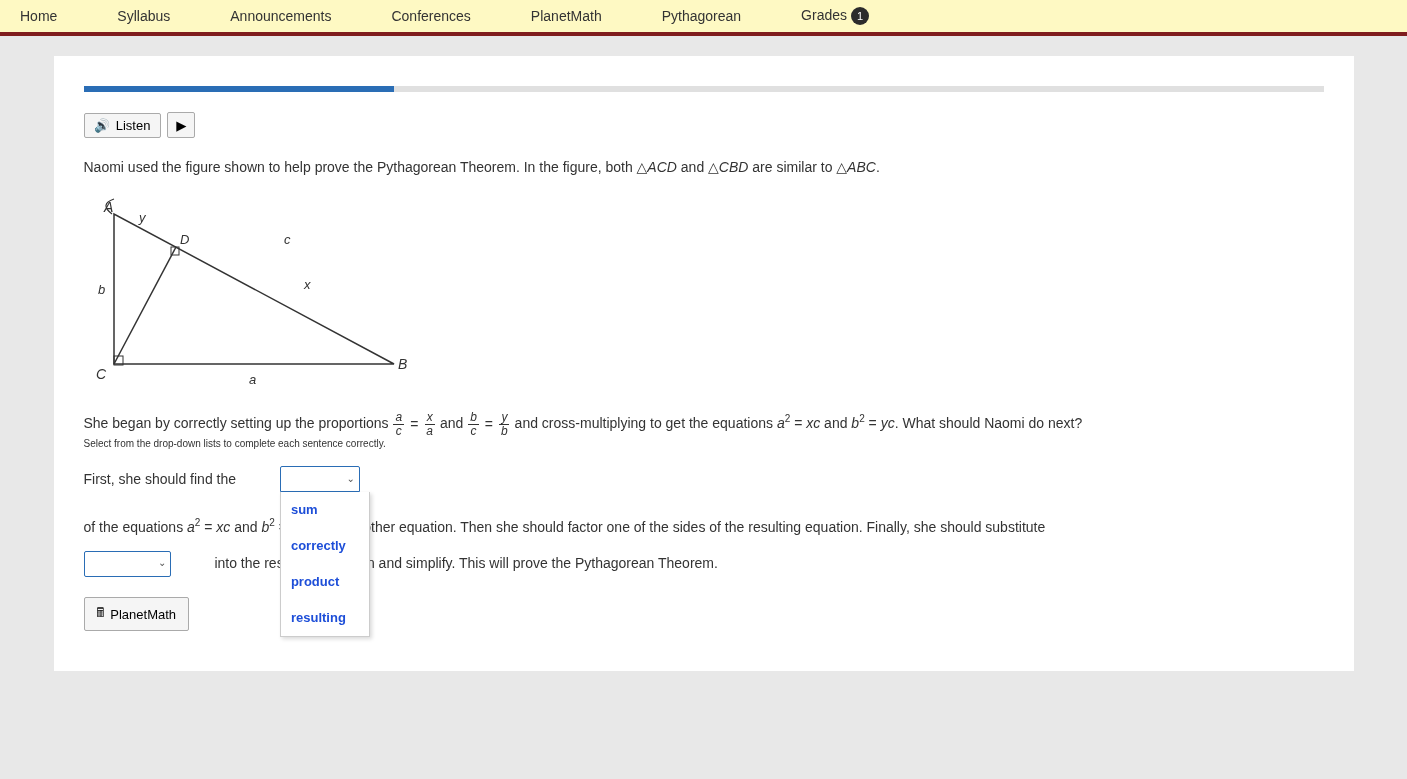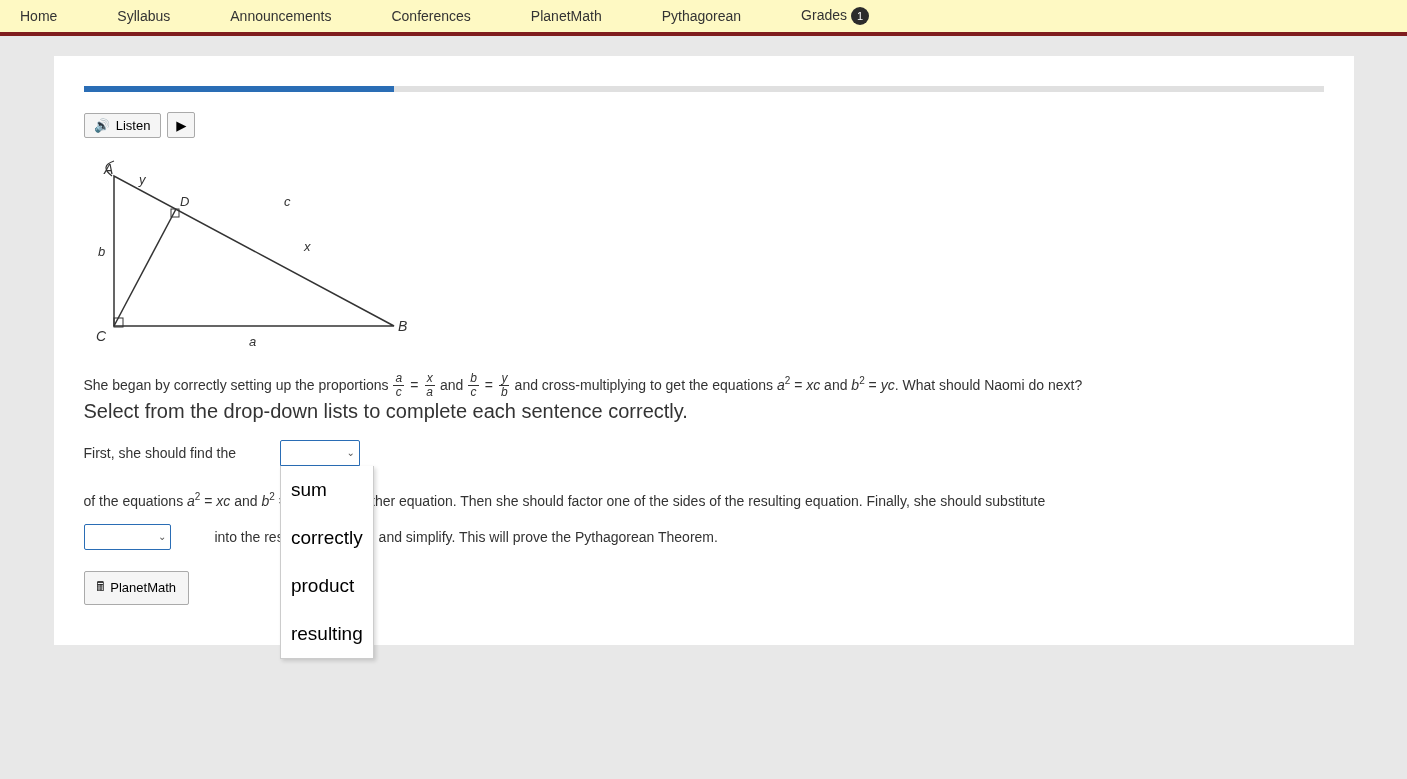--- a/index.html
+++ b/index.html
@@ -108,21 +108,21 @@
       left: 0;
     }
 
     
     .equation-line {
       font-size: 14px;
       line-height: 1.8;
       margin-bottom: 0;
     }
     .instruction-text {
-      font-size: 20px;
+      font-size: 10px;
       margin-bottom: 16px;
     }
 
     
     .sentence-line {
       font-size: 14px;
       line-height: 2;
       margin-bottom: 8px;
       display: flex;
       align-items: center;
@@ -187,23 +187,24 @@
       left: 0;
       background: white;
       border: 1px solid #ccc;
       border-top: none;
       min-width: 90px;
       z-index: 100;
       box-shadow: 2px 2px 4px rgba(0,0,0,0.15);
     }
     .dropdown-option {
       padding: 5px 10px;
-      font-size: 19px;
-      cursor: pointer;
-      color: #000000;
+      font-size: 13px;
+      cursor: pointer;
+      color: #1d4ed8;
+      font-weight: bold;
     }
 
     
     .calculator-btn {
       display: flex;
       align-items: center;
       gap: 6px;
       border: 1px solid #aaa;
       background: #f5f5f5;
       padding: 5px 12px;
@@ -252,20 +253,23 @@
     <div class="listen-area">
       <button class="listen-btn">
         <span>🔊</span>
         <span>Listen</span>
       </button>
       <button class="play-btn">
         <span>▶</span>
       </button>
     </div>
 
+    <p class="question-text">
+      Naomi used the figure shown to help prove the Pythagorean Theorem. In the figure, both △<em>ACD</em> and △<em>CBD</em> are similar to △<em>ABC</em>.
+    </p>
 
     <div class="figure-container">
       <svg width="340" height="200" viewBox="0 0 340 200" xmlns="http://www.w3.org/2000/svg">
 
         <polygon points="30,170 30,20 310,170" fill="none" stroke="#333" stroke-width="1.5"></polygon>
 
         <line x1="30" y1="170" x2="92" y2="53" stroke="#333" stroke-width="1.5"></line>
 
         <rect x="87" y="53" width="8" height="8" fill="none" stroke="#333" stroke-width="1"></rect>
 

